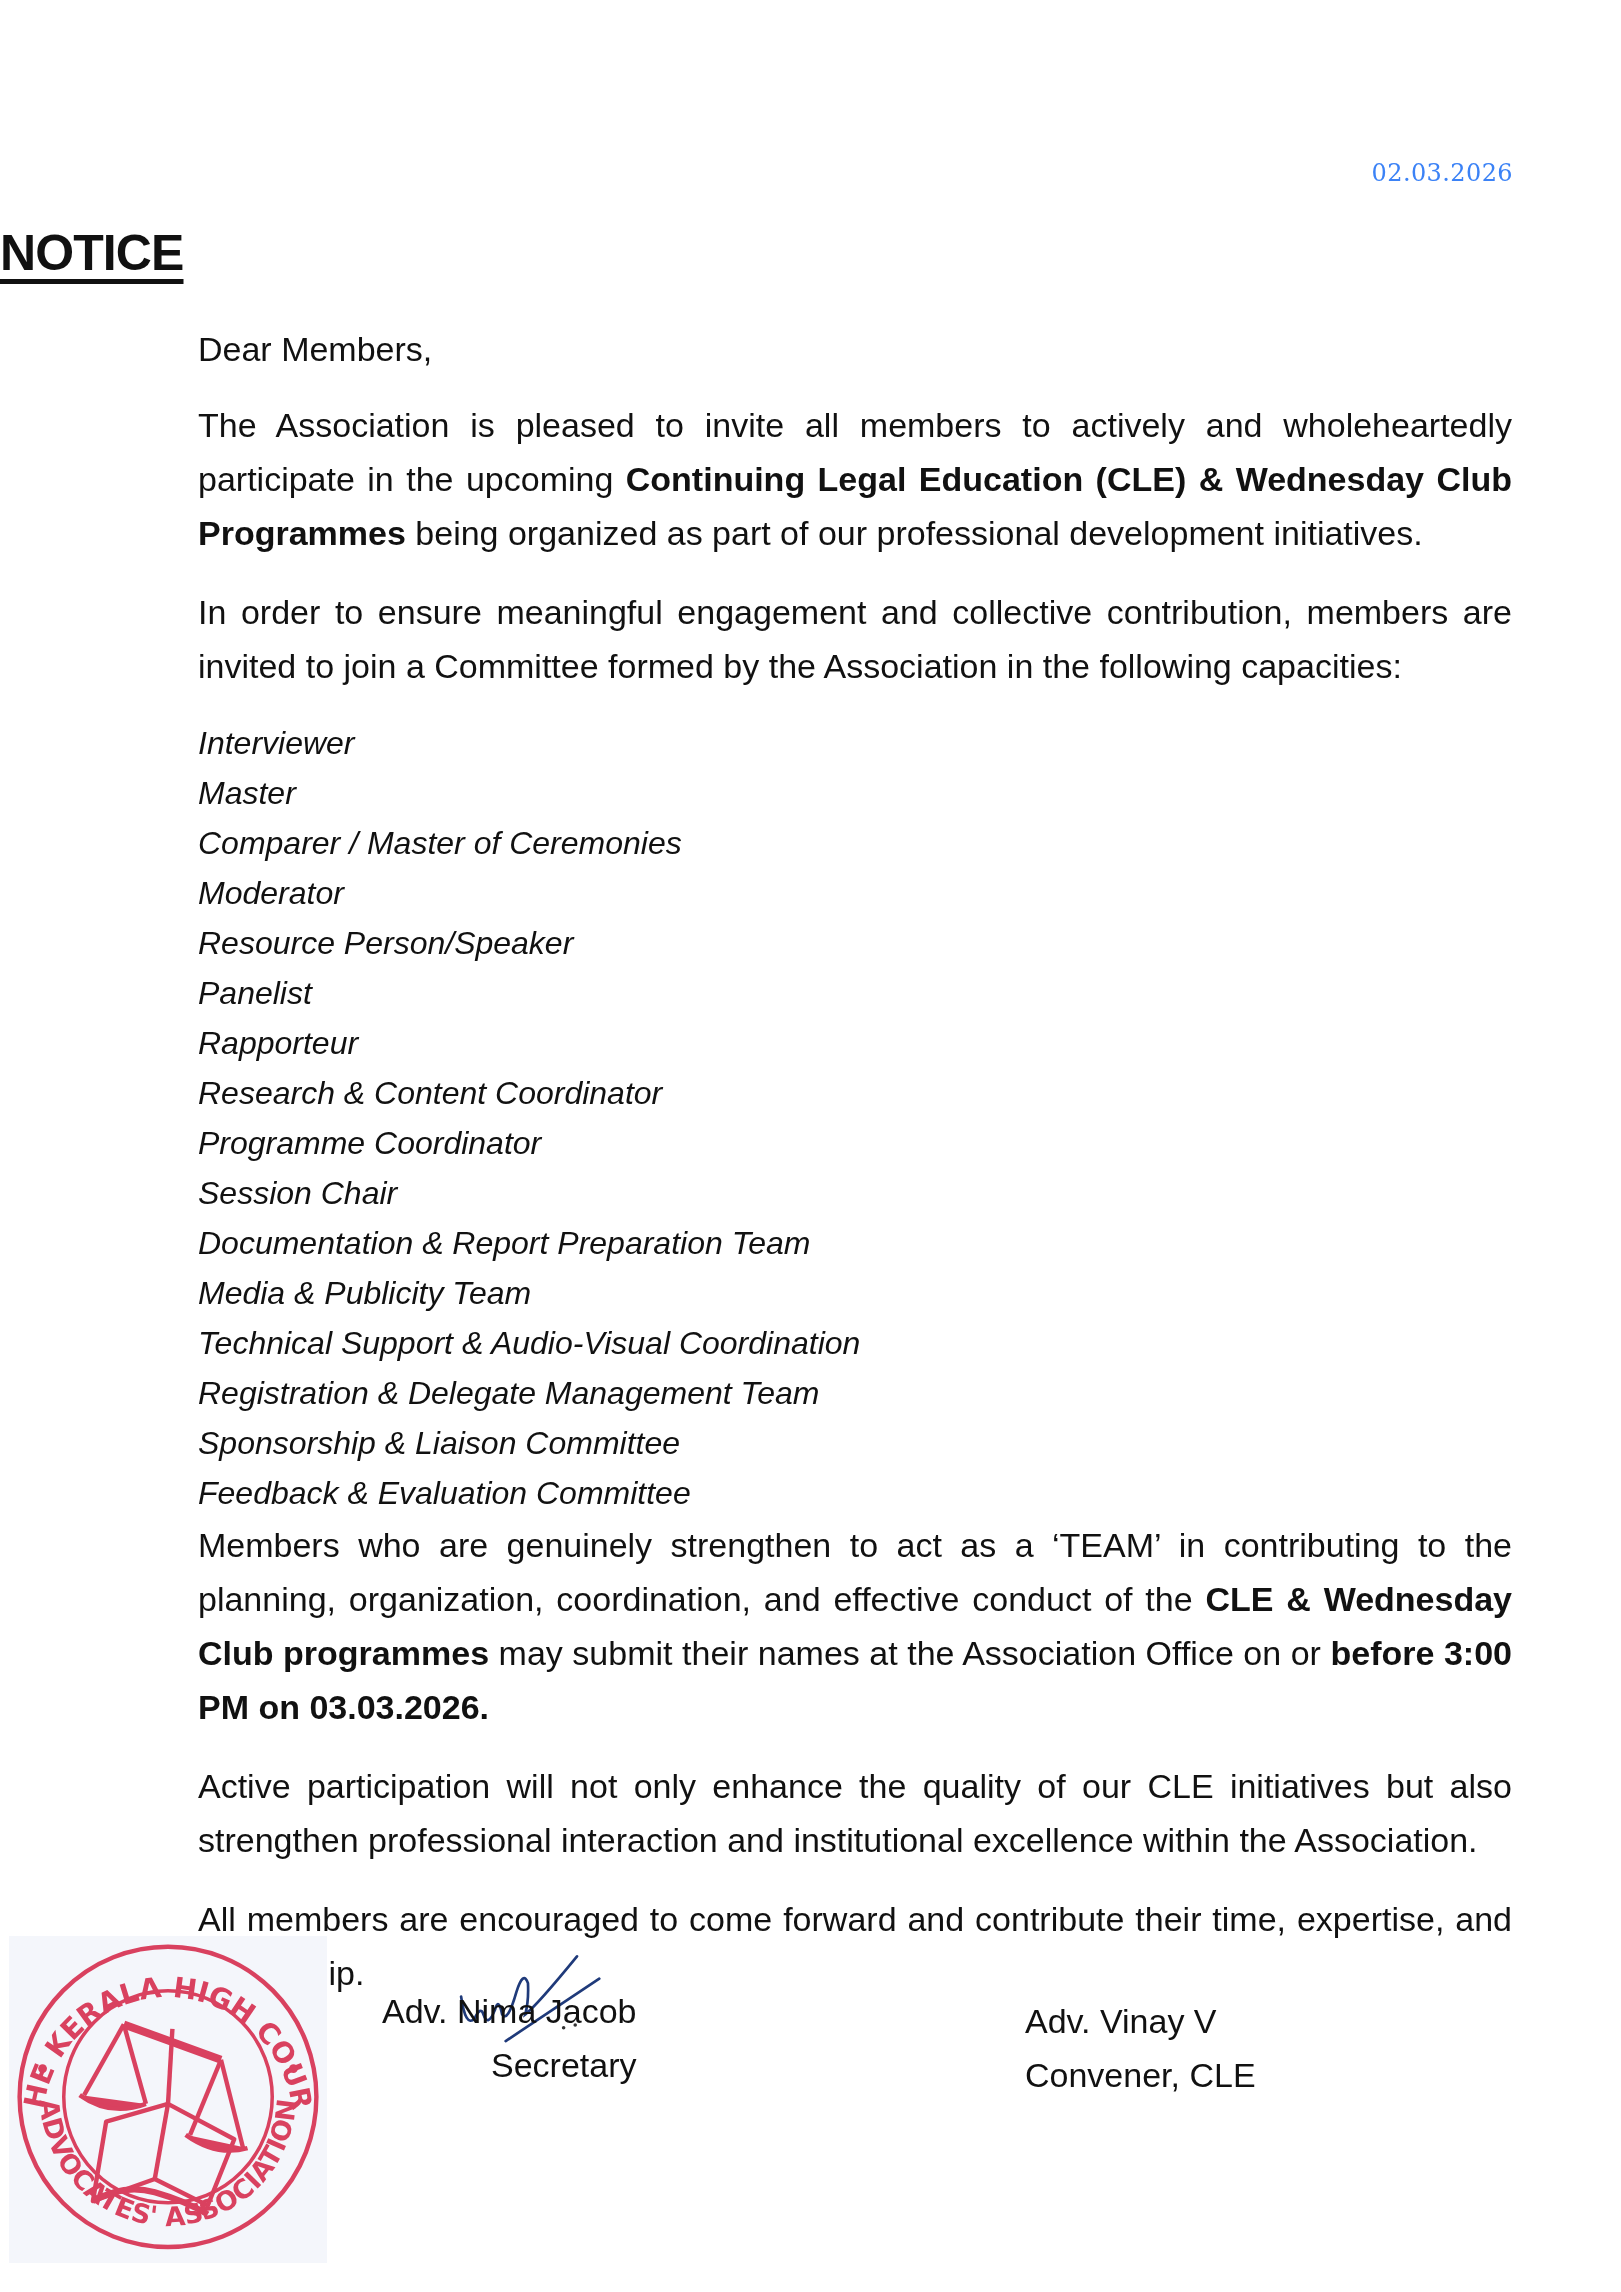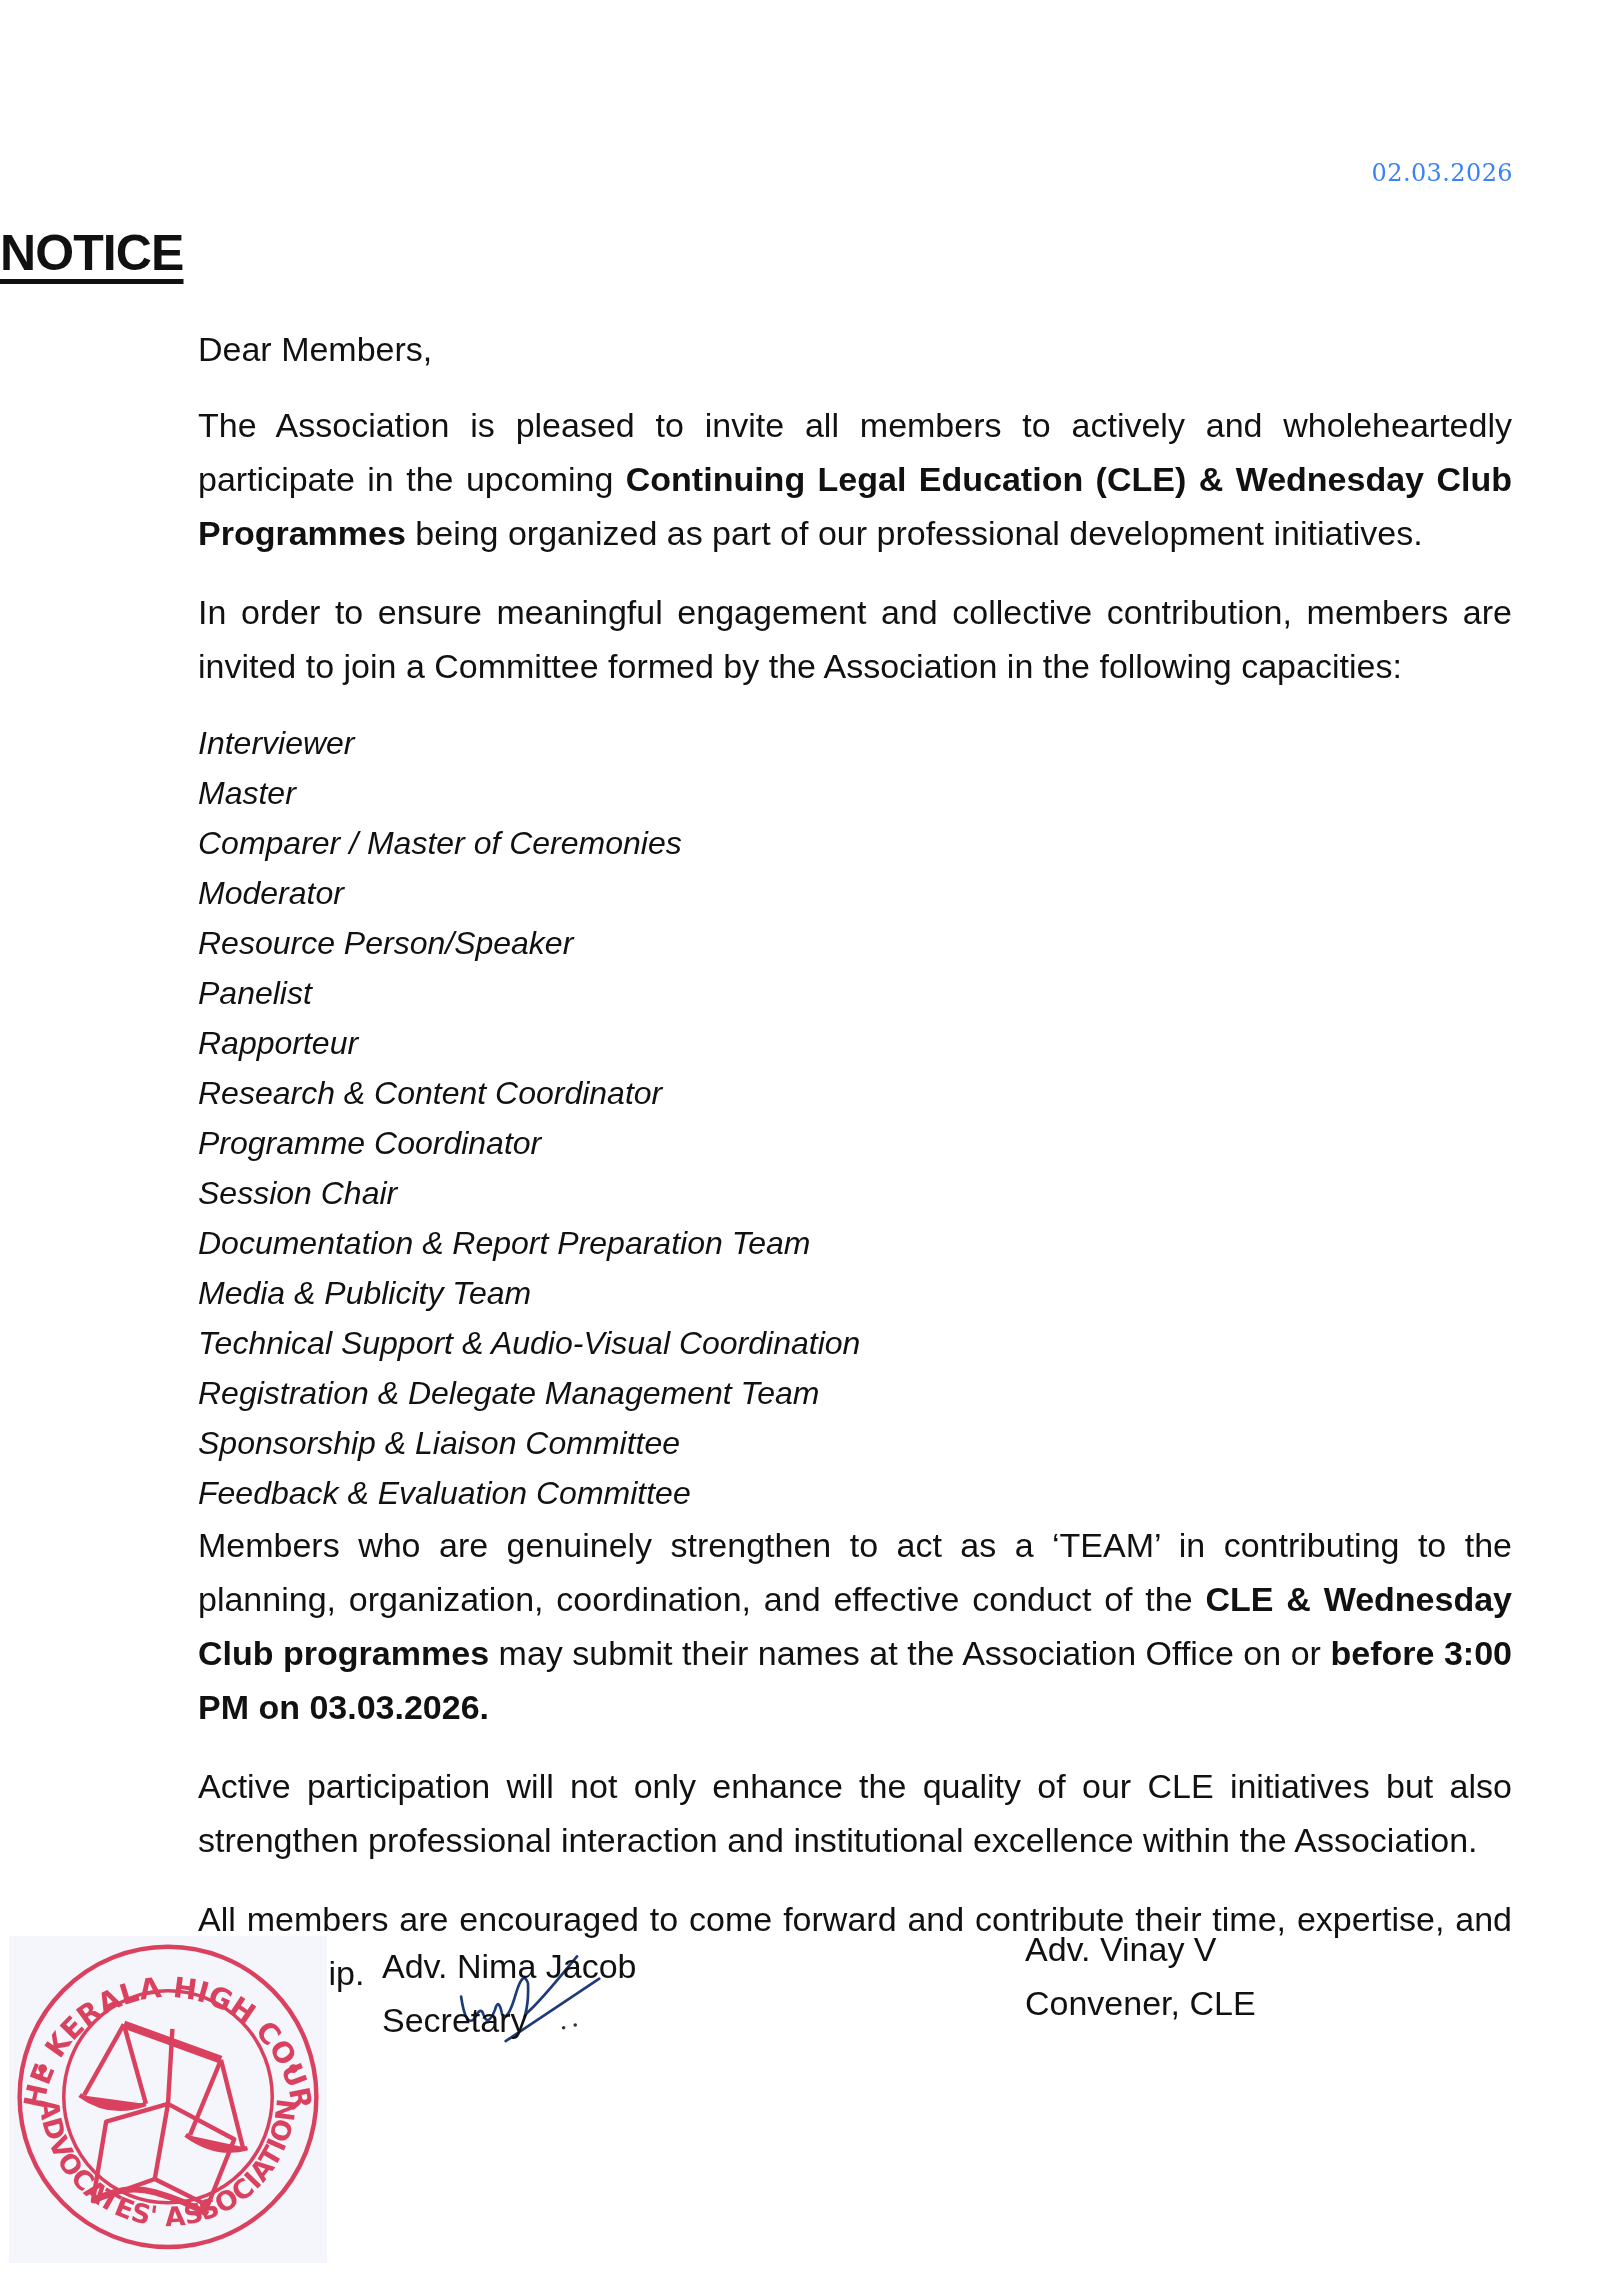--- a/index.html
+++ b/index.html
@@ -14,22 +14,22 @@
              font-size: 34px; line-height: 54px; }
   .content p { margin: 0 0 25px 0; text-align: justify; }
   .salutation { margin-bottom: 21.5px !important; }
   .roles { margin: 0; padding: 0; list-style: none; font-size: 32px; line-height: 50px; font-style: italic; }
   .roles li { margin: 0; }
   b { font-weight: bold; }
   .after-list { margin-top: 0 !important; }
   .stamp { position: absolute; left: 9px; top: 1934px; width: 318px; height: 331px; }
   .sig { position: absolute; left: 443px; top: 1943px; width: 161px; height: 107px; }
   .signatory { position: absolute; font-size: 34px; line-height: 54px; }
-  .signatory.left { left: 382px; top: 1939px; }
-  .signatory.right { left: 1025px; top: 1922px; }
+  .signatory.left { left: 382px; top: 1984px; text-align: right; }
+  .signatory.right { left: 1025px; top: 1994px; }
 </style>
 </head>
 <body>
 
 <div class="date">02.03.2026</div>
 
 <div class="title">
   <span>NOTICE</span>
 </div>
 

